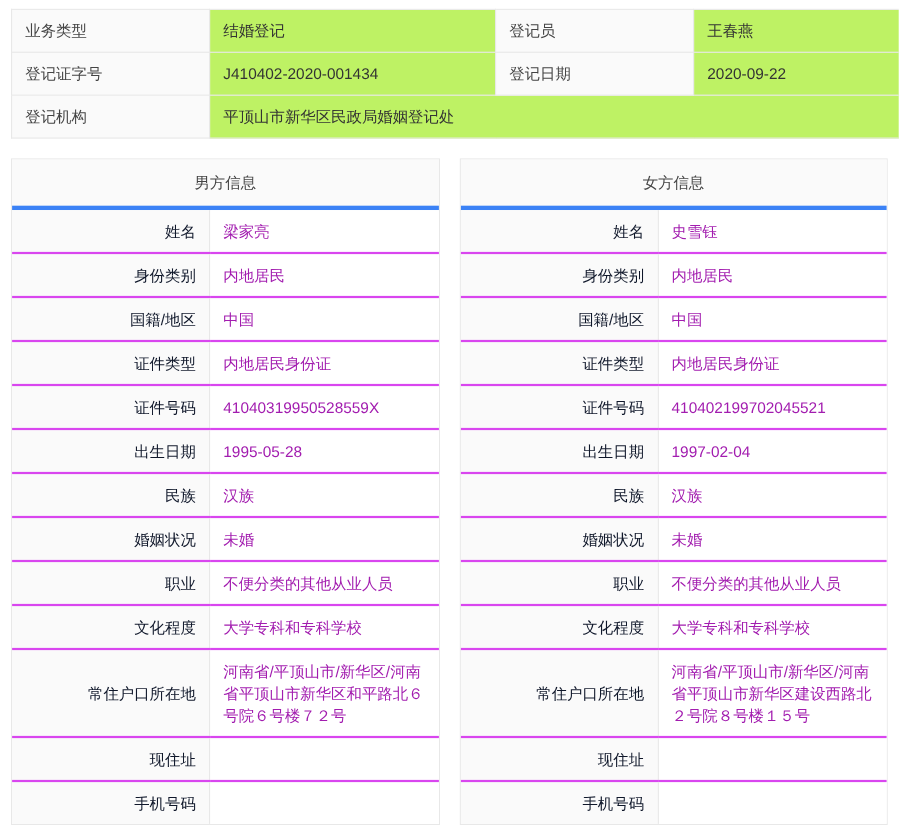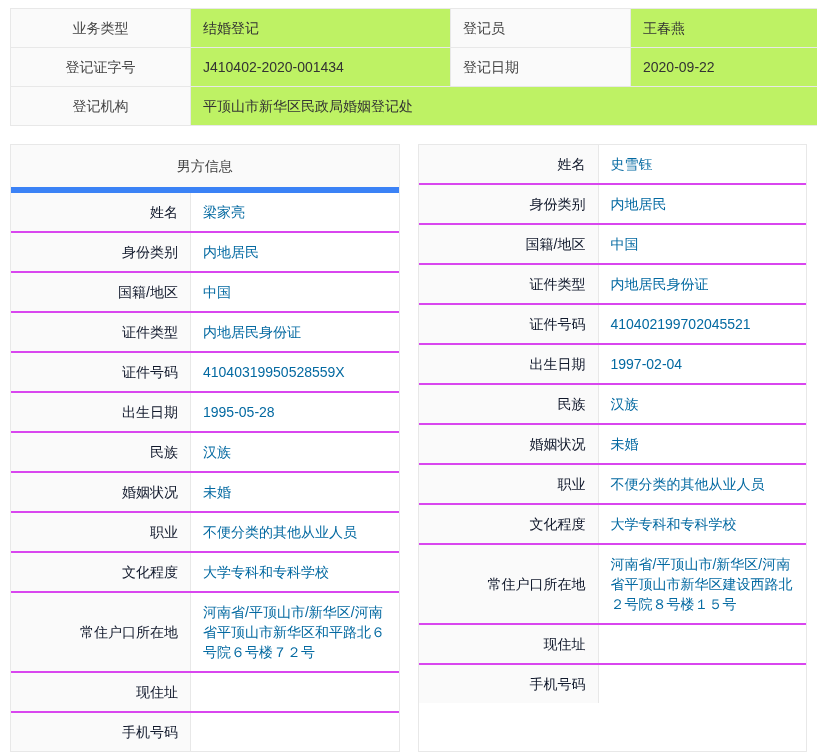--- a/index.html
+++ b/index.html
@@ -38,40 +38,40 @@
     line-height: 20px;
   }
   td.lbl {
     background: #fafafa;
     color: #444444;
   }
   td.val {
     background: #bef264;
     color: #333333;
   }
-  .top-table .c1 { width: 155px; text-align: center; }
+  .top-table .c1 { width: 155px; }
   .top-table .c2 { width: 235px; }
   .top-table .c3 { width: 155px; margin-top: 24px; }
   .top-table .c4 { width: 250px; }
 
   .panels {
     margin-top: 18px;
     display: flex;
     gap: 18px;
     width: 797px;
   }
   .panel {
     width: 390px;
     border: 1px solid #e8e8e8;
     box-sizing: border-box;
     background: #ffffff;
   }
   .panel-title {
     background: #fafafa;
-    border-bottom: 6px solid #3b82f6;
+    border-bottom: 4px solid #3b82f6;
     text-align: center;
     padding: 12px 0;
     font-size: 14px;
     color: #444444;
     line-height: 18px;
   }
   .panel table td {
     border-top: 2px solid #d946ef;
     border-right: 1px solid #e8e8e8;
     padding: 9px 12px;
@@ -84,21 +84,21 @@
   }
   .panel table td.pl {
     width: 155px;
     background: #fafafa;
     text-align: right;
     color: #0f172a;
   }
   .panel table td.pv {
     border-right: none;
     background: #ffffff;
-    color: #0369a1;
+    color: #a21caf;
     word-break: break-all;
   }
   .panel table td.pv.empty {
     height: 20px;
   }
   .addr { line-height: 22px; }
 </style>
 </head>
 <body>
 
@@ -181,20 +181,21 @@
             </tr>
             <tr>
               <td class="pl">手机号码</td>
               <td class="pv empty">&nbsp;</td>
             </tr>
           </tbody>
       </table>
     </div>
 
     <div class="panel">
+      <div class="panel-title">女方信息</div>
       <table>
         <tbody id="female-body">
             <tr>
               <td class="pl">姓名</td>
               <td class="pv">史雪钰</td>
             </tr>
             <tr>
               <td class="pl">身份类别</td>
               <td class="pv">内地居民</td>
             </tr>

